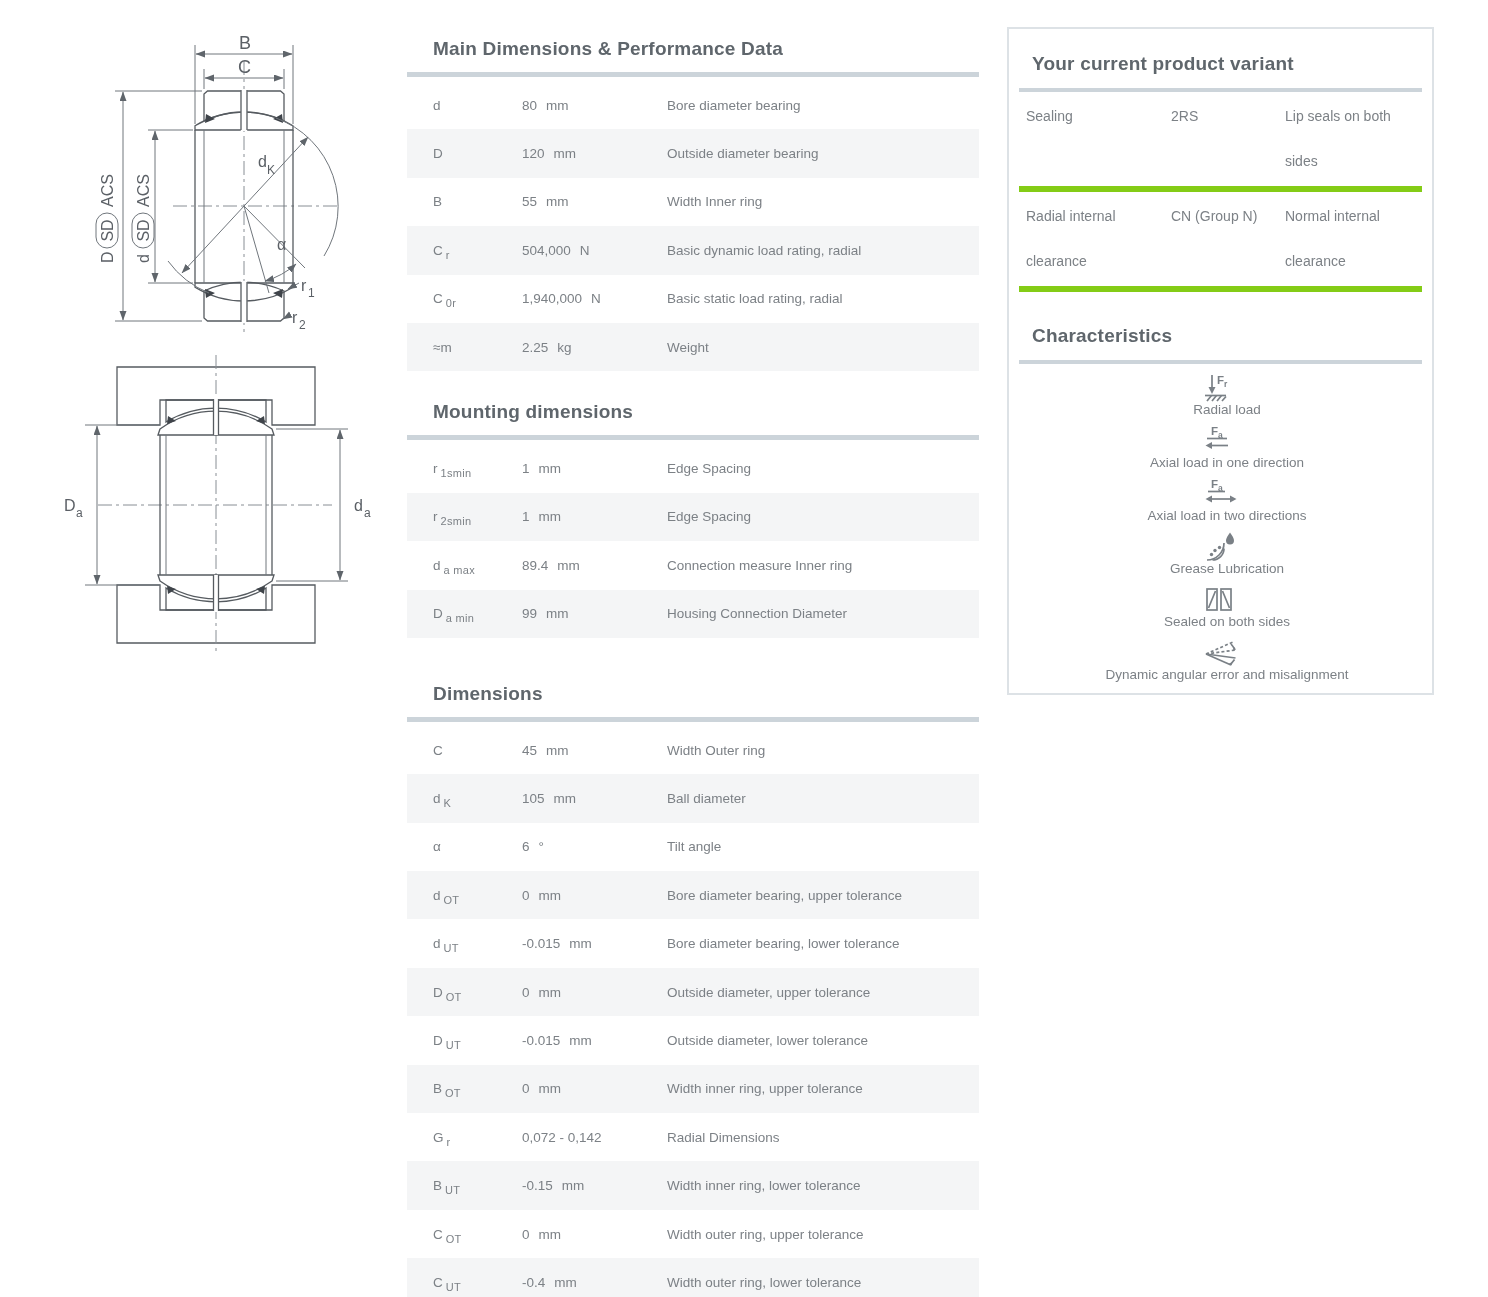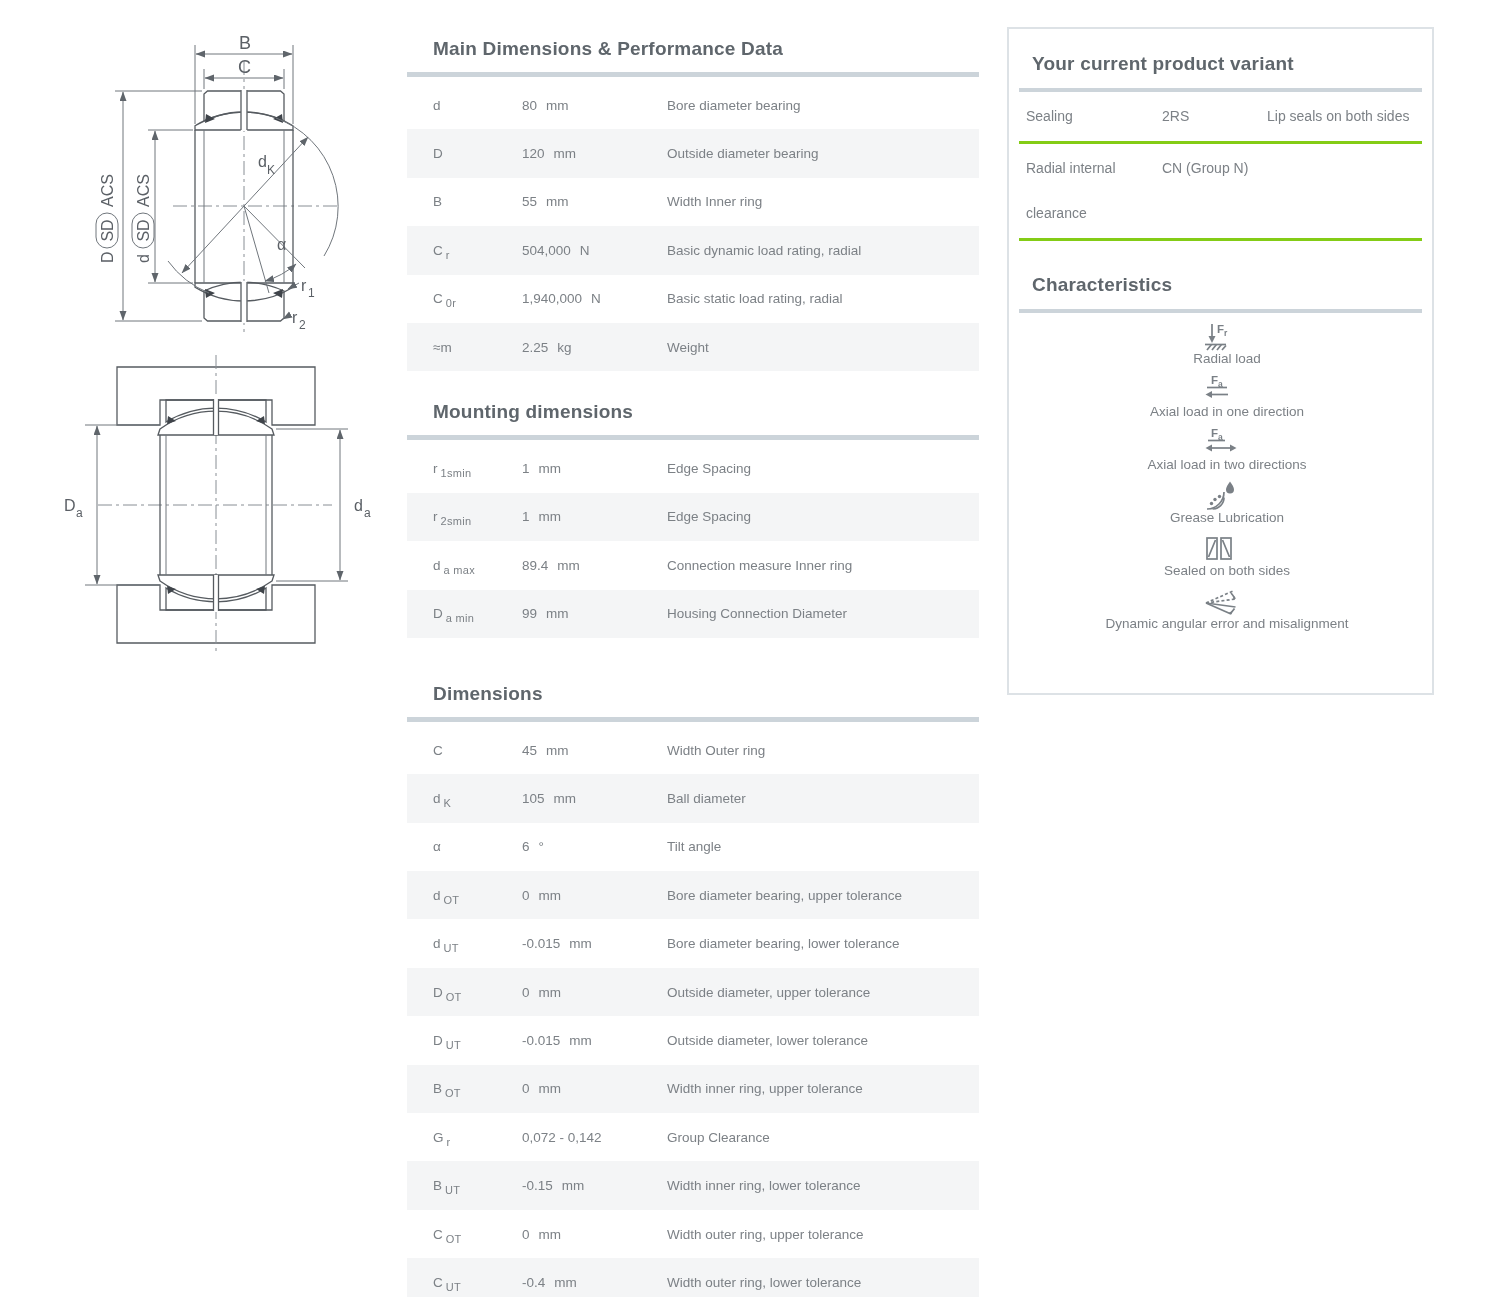--- a/index.html
+++ b/index.html
@@ -23,21 +23,21 @@
   .col-desc { flex:1; padding-right:8px; }
   .sub { font-size:11px; position:relative; top:4px; margin-left:3px; letter-spacing:.3px; }
   .unit { margin-left:9px; }
 
   
   .panel { position:absolute; left:1007px; top:15px; width:427px; height:668px;
            border:2px solid #dde2e6; background:#fff;margin-top:12px; }
   .p-pad { padding:0 10px; }
   .p-title { font-size:19px; font-weight:bold; color:#5f666c; margin:24px 0 0 23px; letter-spacing:.2px; }
   .p-bar { height:4px; background:#ccd4da; margin-top:13px; }
-  .v-row { display:flex; border-bottom:3px solid #84cc16; line-height:45px; padding:2px 0; font-size:14px; }
+  .v-row { display:flex; border-bottom:6px solid #84cc16; line-height:45px; padding:2px 0; font-size:14px;gap:9px; }
   .v-label { width:143px; padding-left:7px; flex:none; }
   .v-code  { width:105px; flex:none; }
   .v-desc  { flex:1; }
   .char-title-wrap { margin-top:33px; }
   .char-list { margin-top:8px; }
   .char-item { display:flex; align-items:center; height:53px; padding-left:13px;flex-direction:column; }
   .char-icon { width:34px; height:30px; margin-right:13px; flex:none; display:inline-block; }
   .char-icon svg { width:34px; height:30px; display:block; }
   .char-label { font-size:13.5px; }
 
@@ -362,21 +362,21 @@
 
         <div class="row alt">
           <div class="col-sym"><span>B</span><span class="sub">OT</span></div>
           <div class="col-val"><span>0</span><span class="unit">mm</span></div>
           <div class="col-desc">Width inner ring, upper tolerance</div>
         </div>
 
         <div class="row">
           <div class="col-sym"><span>G</span><span class="sub">r</span></div>
           <div class="col-val"><span>0,072 - 0,142</span></div>
-          <div class="col-desc">Group Clearance</div>
+          <div class="col-desc">Radial Dimensions</div>
         </div>
 
         <div class="row alt">
           <div class="col-sym"><span>B</span><span class="sub">UT</span></div>
           <div class="col-val"><span>-0.15</span><span class="unit">mm</span></div>
           <div class="col-desc">Width inner ring, lower tolerance</div>
         </div>
 
         <div class="row">
           <div class="col-sym"><span>C</span><span class="sub">OT</span></div>
@@ -402,20 +402,21 @@
 
         <div class="v-row">
           <div class="v-label">Sealing</div>
           <div class="v-code">2RS</div>
           <div class="v-desc">Lip seals on both sides</div>
         </div>
 
         <div class="v-row">
           <div class="v-label">Radial internal clearance</div>
           <div class="v-code">CN (Group N)</div>
+          <div class="v-desc">Normal internal clearance</div>
         </div>
       </div>
   </div>
 
   <div class="char-title-wrap">
     <h2 class="p-title" style="margin-top:0">Characteristics</h2>
   </div>
   <div class="p-pad">
     <div class="p-bar"></div>
     <div class="char-list">

